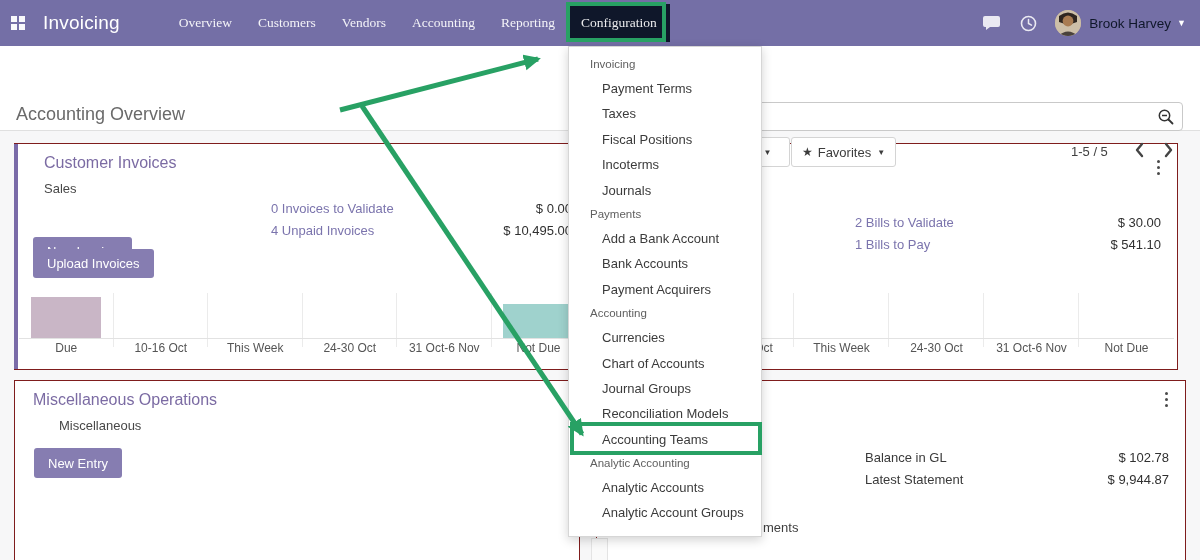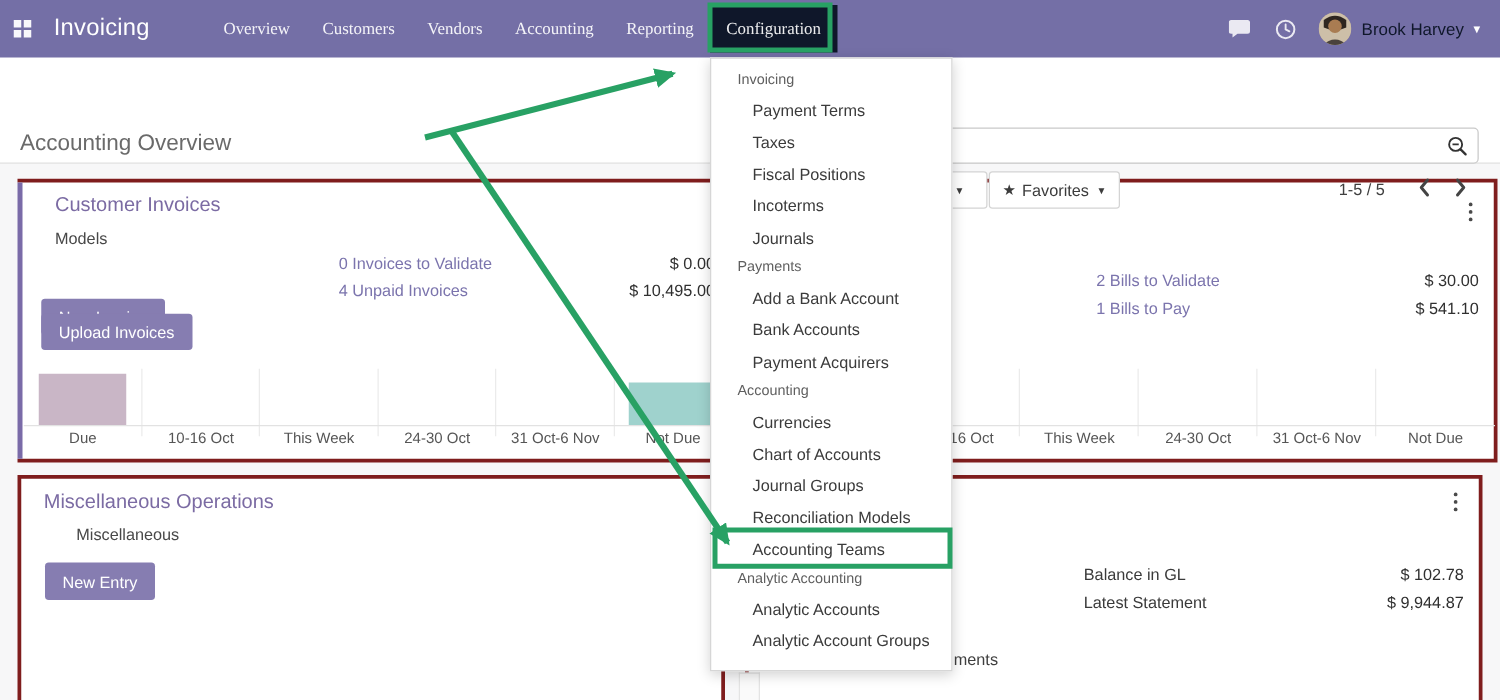--- a/index.html
+++ b/index.html
@@ -30,24 +30,24 @@
   .btn-groupby { left:684px; top:91px; width:106px; }
   .btn-favorites { left:791px; top:91px; width:105px; }
   .star { font-size:12px; margin-right:5px; color:#3c3c3c; }
   .caret-s { font-size:8px; margin-left:6px; color:#3c3c3c; }
   .pager-count { position:absolute; left:1071px; top:98px; font-size:13px; color:#404040; }
   .pager-prev { position:absolute; left:1133px; top:96px; cursor:pointer; }
   .pager-next { position:absolute; left:1161px; top:96px; cursor:pointer; }
 
   
   .dashboard { position:absolute; left:0; top:131px; width:1200px; height:429px; background:#f7f7f8; }
-  .card { position:absolute; background:#fff; border:3px solid #7f1d1d; }
+  .card { position:absolute; background:#fff; border:1px solid #7f1d1d; }
   .card-1 { left:14px; top:12px; width:566px; height:227px; border-left:none; }
   .card-1 .stripe { position:absolute; left:0; top:0; width:4px; height:100%; background:#7a6ba8; }
-  .card-2 { left:608px; top:12px; width:590px; height:227px; }
+  .card-2 { left:588px; top:12px; width:590px; height:227px; }
   .card-3 { left:14px; top:249px; width:566px; height:190px; }
   .card-4 { left:596px; top:249px; width:590px; height:190px; }
   .card-title { position:absolute; left:30px; top:10px; font-size:16px; color:#7b6ba3; cursor:pointer; }
   .card-sub { position:absolute; left:30px; top:37px; font-size:13px; color:#484848; }
   .btn-purple { position:absolute; background:#867db1; color:#fff; font-size:13px; border:none; border-radius:3px; cursor:pointer; padding:0 14px; height:29px; }
   .rows { position:absolute; display:flex; flex-direction:column; }
   .dash-row { display:flex; height:22px; align-items:center; font-size:13px; }
   .dash-row .lbl { color:#7b74ad; cursor:pointer; }
   .dash-row .lbl.dark { color:#3a3a3a; }
   .dash-row .val { margin-left:auto; color:#303030; }
@@ -154,21 +154,21 @@
           <polyline points="5,2 10,8 5,14" fill="none" stroke="#444" stroke-width="2.4" stroke-linecap="round" stroke-linejoin="round"></polyline>
         </svg>
     </div>
   </div>
 
   <div class="dashboard">
 
     <div class="card card-1">
       <div class="stripe"></div>
       <div class="card-title">Customer Invoices</div>
-      <div class="card-sub">Models</div>
+      <div class="card-sub">Sales</div>
       <button class="btn-purple" style="left:19px; top:54px;margin-top:39px;">New Invoice</button>
       <button class="btn-purple" style="left:19px; top:105px;">Upload Invoices</button>
       <div class="rows" style="left:257px; top:53px; width:301px;">
         <div class="dash-row">
           <span class="lbl">0 Invoices to Validate</span>
           <span class="val">$ 0.00</span>
         </div>
         <div class="dash-row">
           <span class="lbl">4 Unpaid Invoices</span>
           <span class="val">$ 10,495.00</span>

